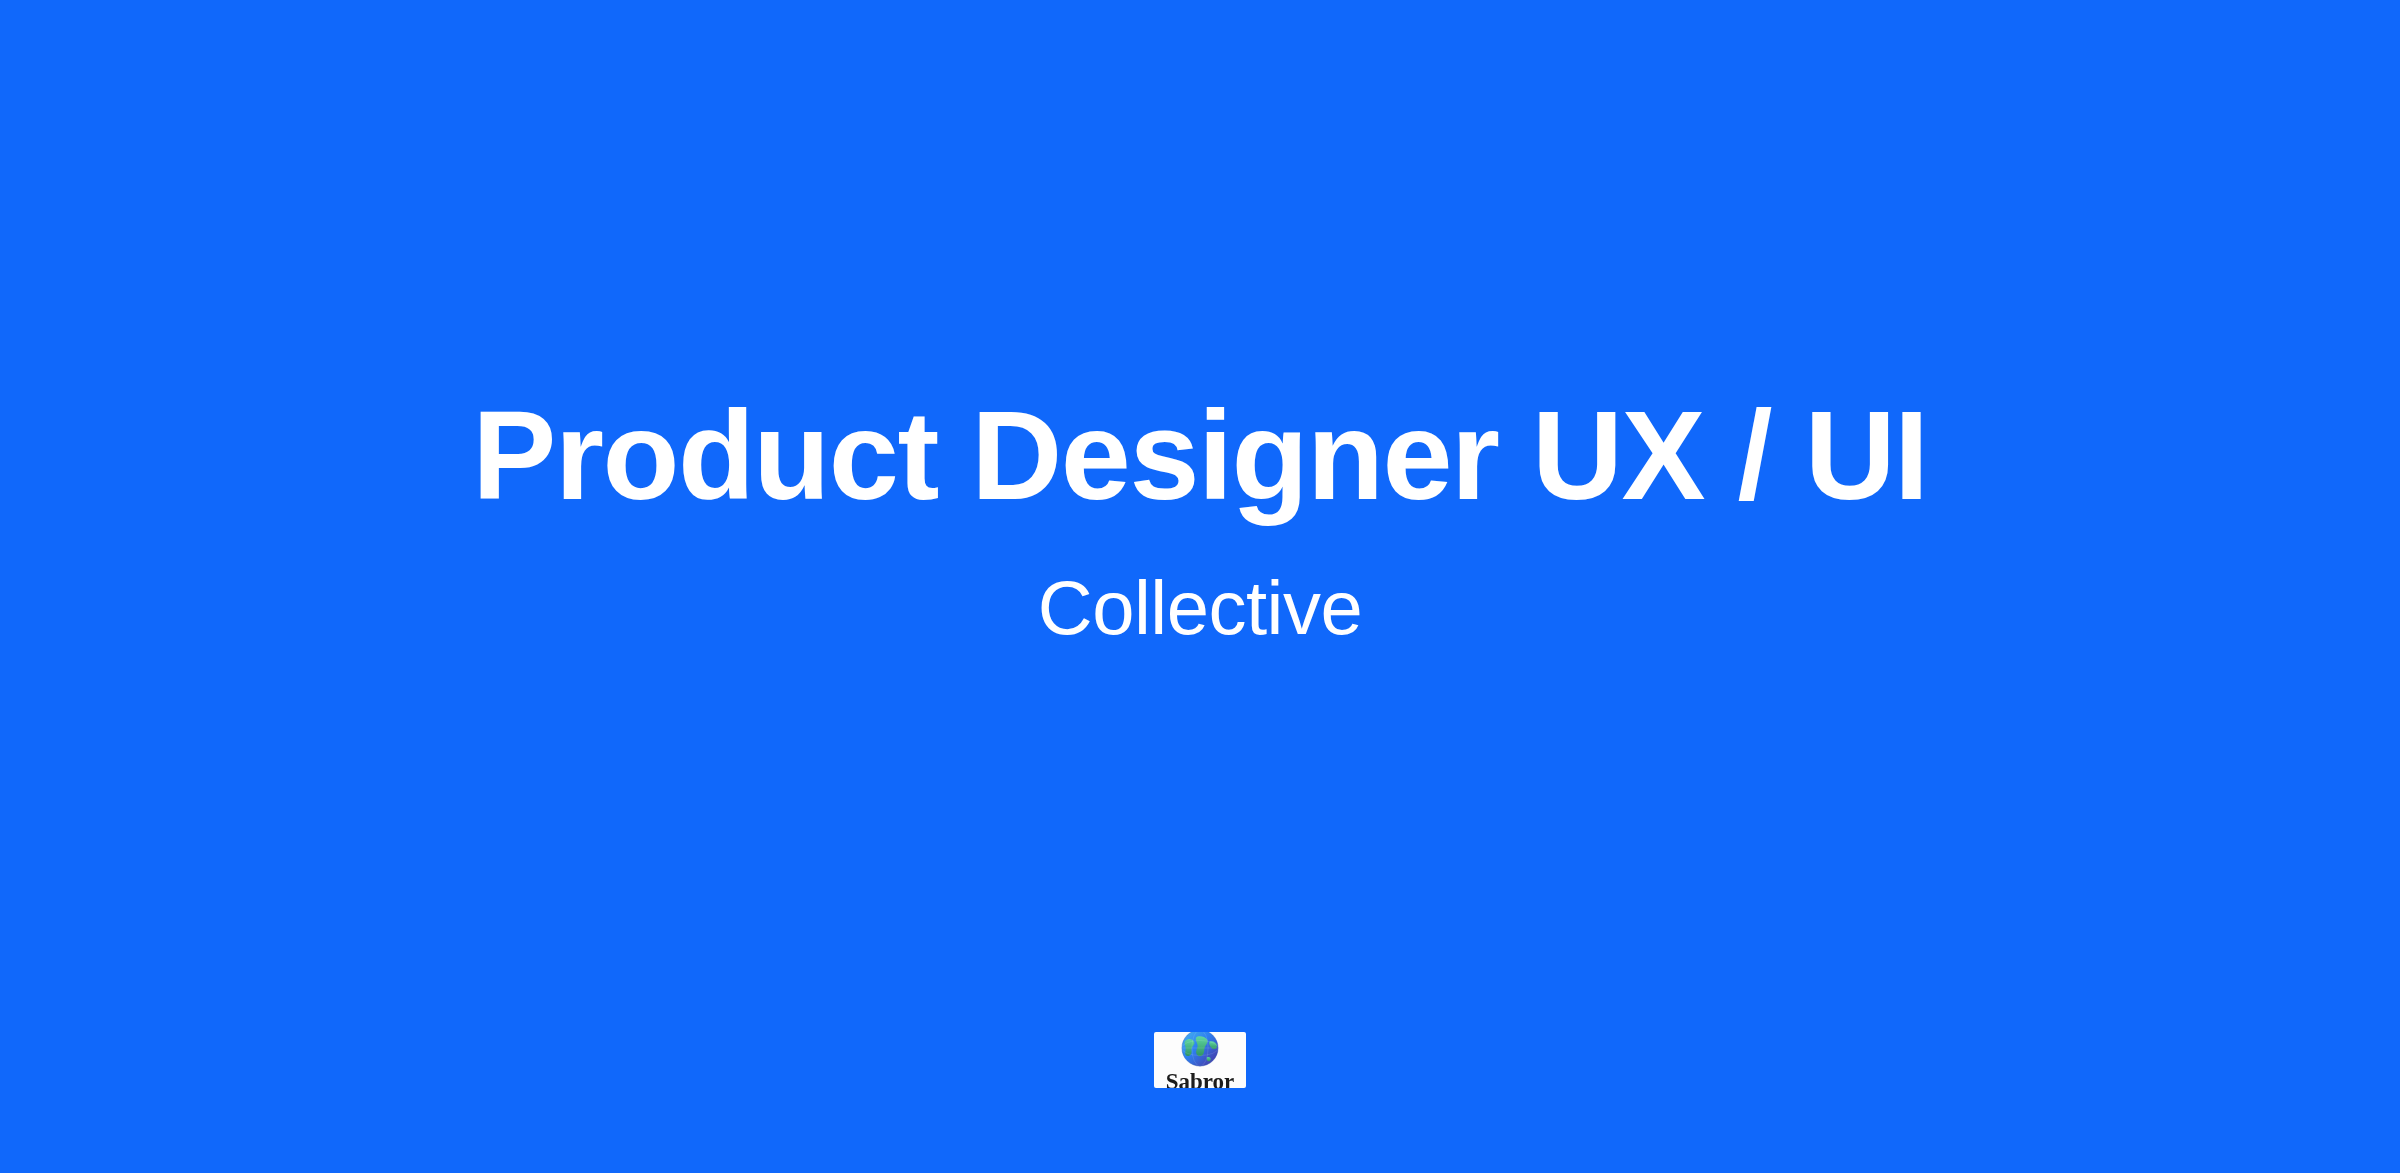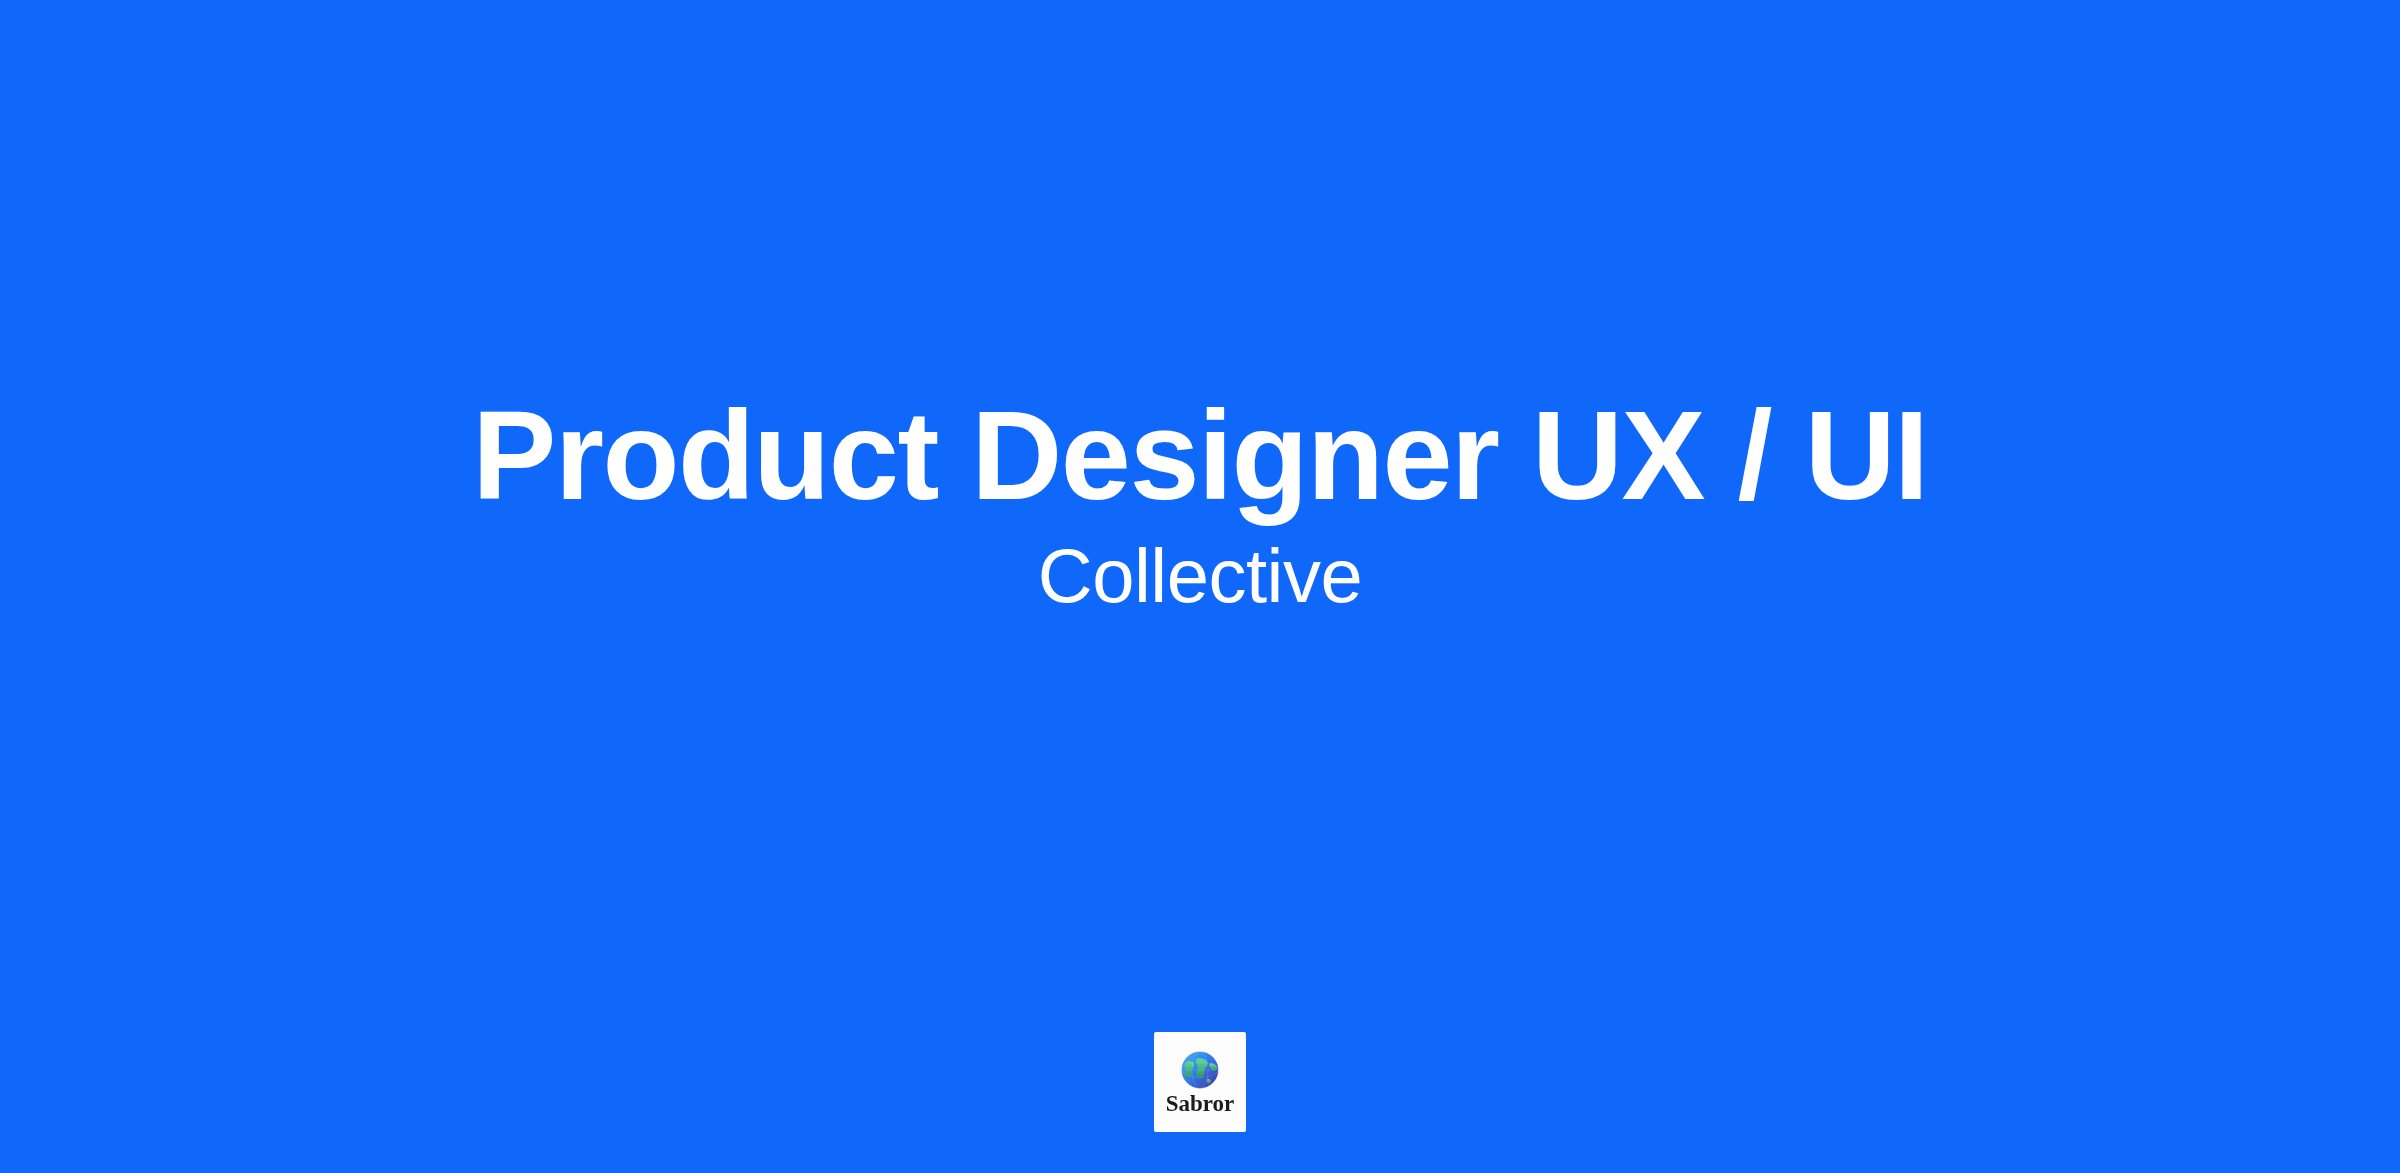--- a/index.html
+++ b/index.html
@@ -30,20 +30,21 @@
   
   .hero {
     position: absolute;
     left: 0;
     right: 0;
     top: 390px;
     display: flex;
     flex-direction: column;
     align-items: center;
     text-align: center;
+    gap: 32px;
   }
 
   .hero-title {
     font-family: "Liberation Sans", sans-serif;
     font-size: 126px;
     font-weight: 700;
     line-height: 1.04;
     color: #ffffff;
     letter-spacing: -1.5px;
     margin: 0;
@@ -61,21 +62,21 @@
     white-space: nowrap;
   }
 
   
   .brand-badge {
     position: absolute;
     left: 50%;
     transform: translateX(-50%);
     top: 1032px;
     width: 92px;
-    height: 100px;
+    height: 56px;
     background: #fdfdfd;
     border-radius: 2px;
     display: flex;
     flex-direction: column;
     align-items: center;
     justify-content: center;
     box-sizing: border-box;
     padding: 5px 4px 4px 4px;
     overflow: hidden;
   }

